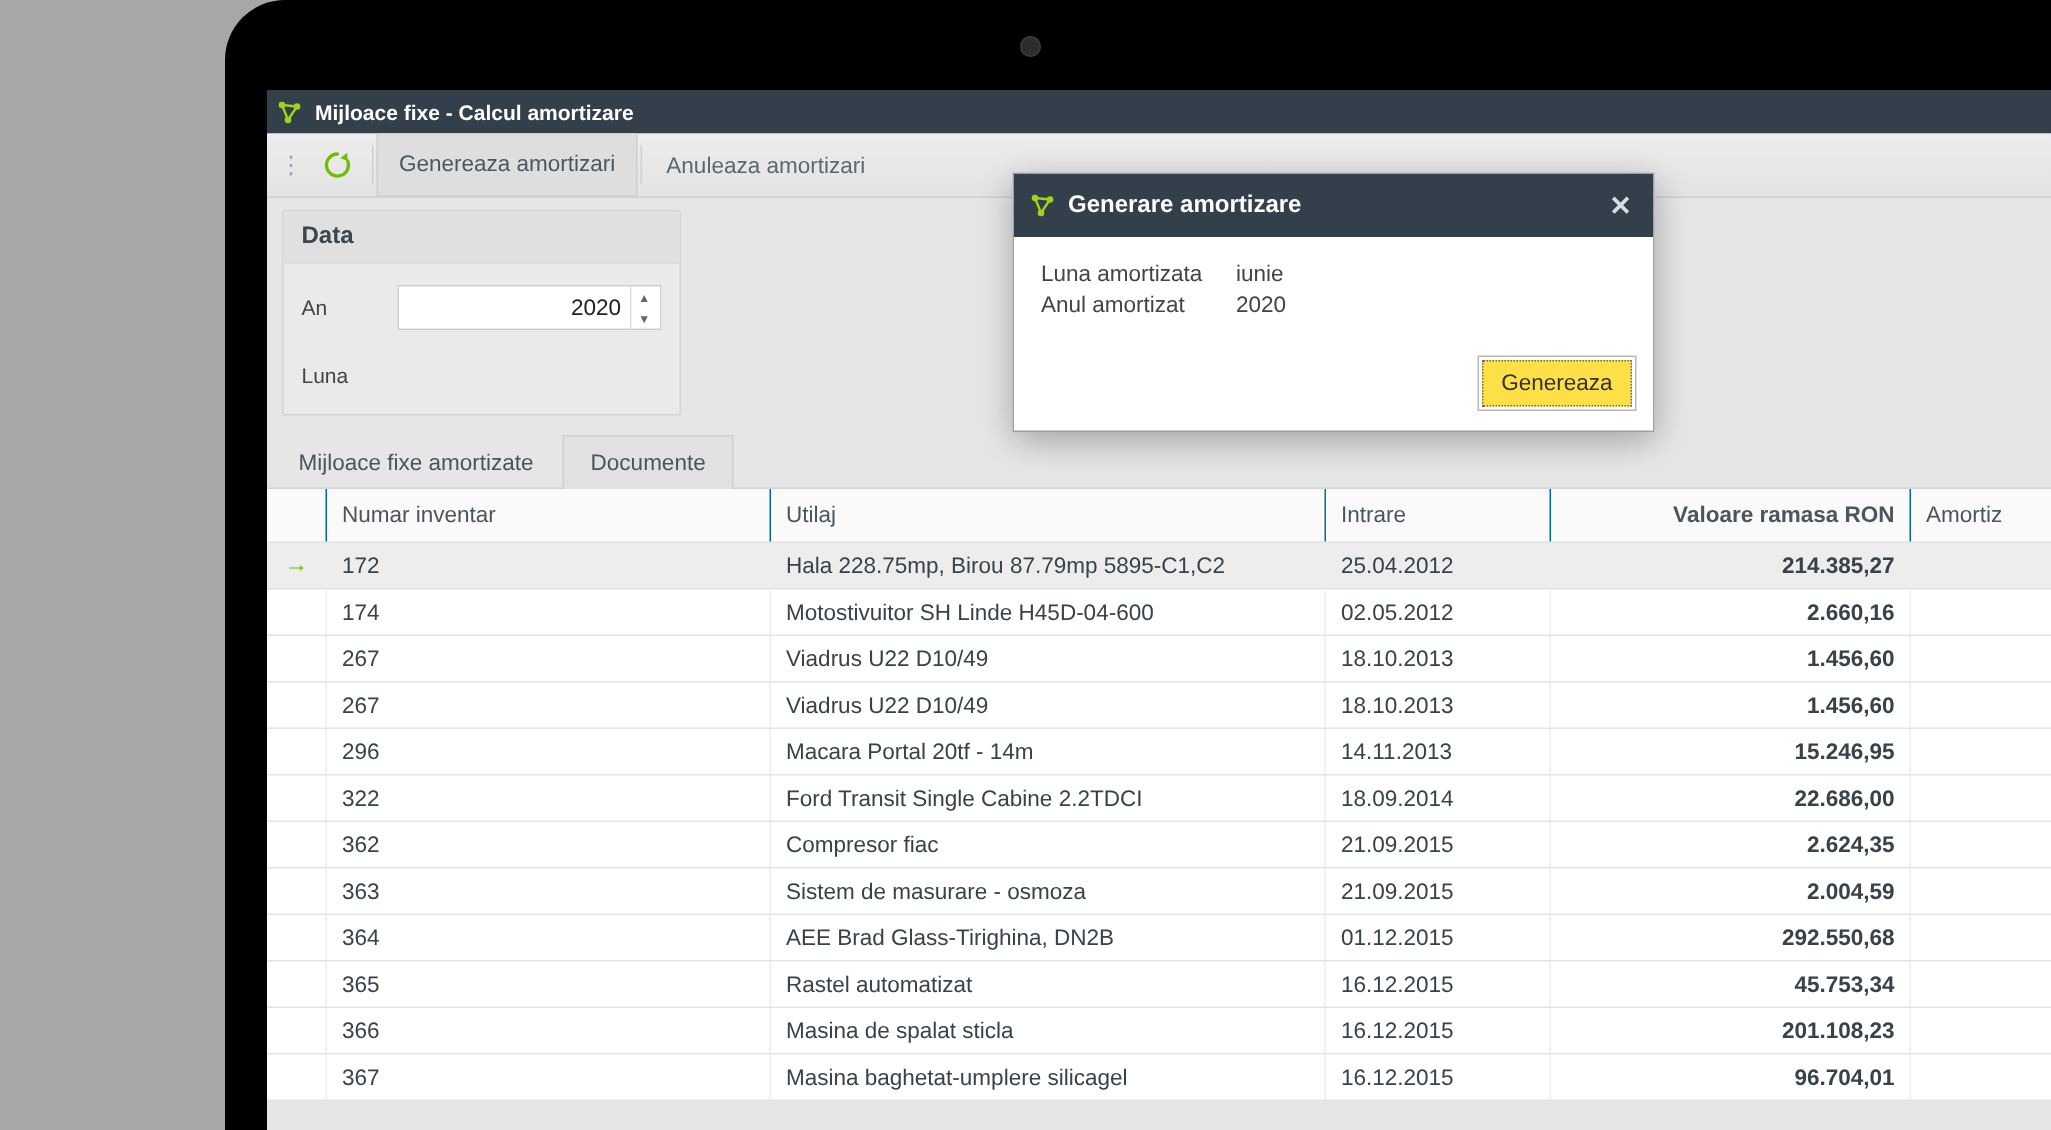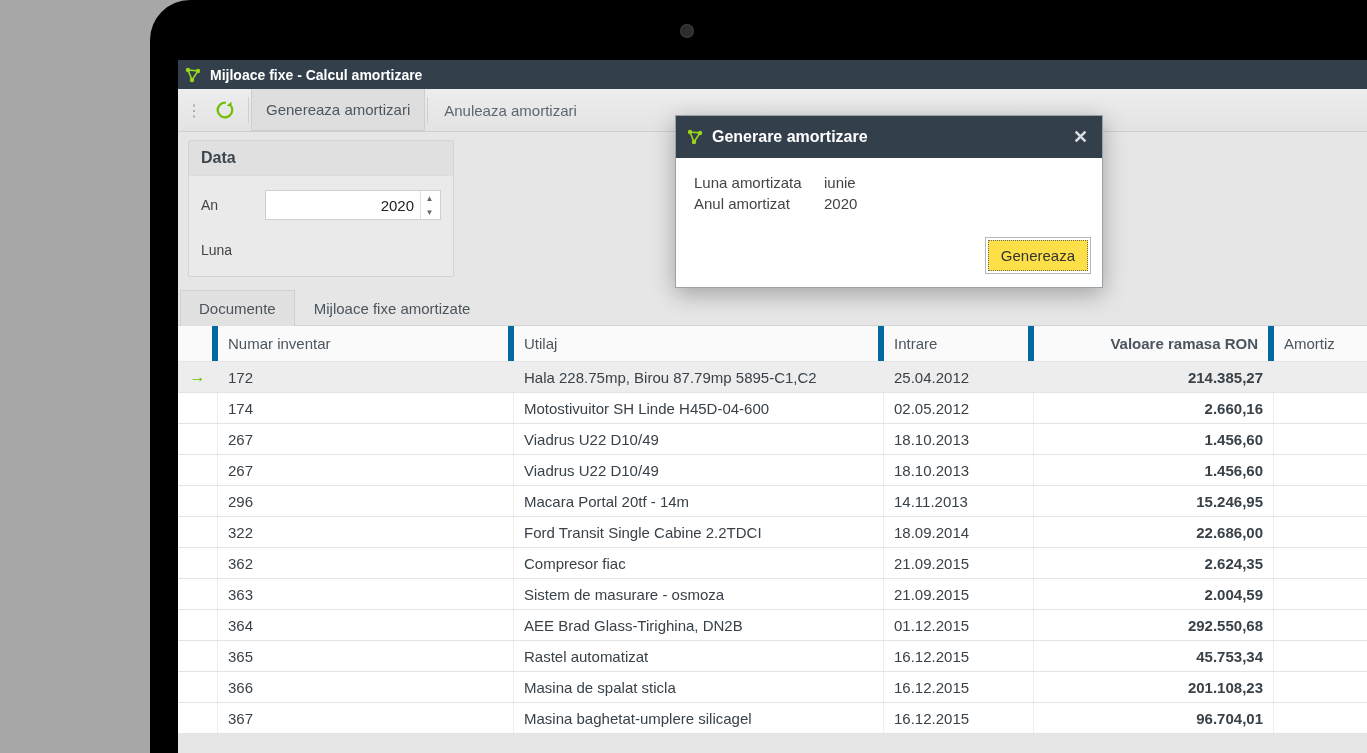--- a/index.html
+++ b/index.html
@@ -197,21 +197,21 @@
   }
   .grid-head {
     background: #fafafa;
     height: 36px;
   }
   .grid-head .cell {
     color: #4c555d;
     font-size: 15px;
     display: flex; align-items: center;
     padding: 0 10px;
-    border-right: 6px solid #0369a1;
+    border-right: 1px solid #0369a1;
   }
   .grid-row {
     height: 31px;
     font-size: 15px;
     color: #394249;
   }
   .grid-row.sel { background: #ededed; }
   .grid-row .cell {
     padding: 0 10px;
     display: flex; align-items: center;
@@ -318,25 +318,25 @@
             </div>
           </div>
         </div>
         <div class="form-row">
           <label>Luna</label>
         </div>
       </div>
     </div>
 
     <div class="sub-tabs">
+      <div class="sub-tab">
+        <span>Mijloace fixe amortizate</span>
+      </div>
       <div class="sub-tab active">
         <span>Documente</span>
-      </div>
-      <div class="sub-tab">
-        <span>Mijloace fixe amortizate</span>
       </div>
     </div>
 
     <div class="grid">
       <div class="grid-head">
         <div class="cell c-gutter"></div>
         <div class="cell c-inv">Numar inventar</div>
         <div class="cell c-tool">Utilaj</div>
         <div class="cell c-date">Intrare</div>
         <div class="cell c-val">Valoare ramasa RON</div>

